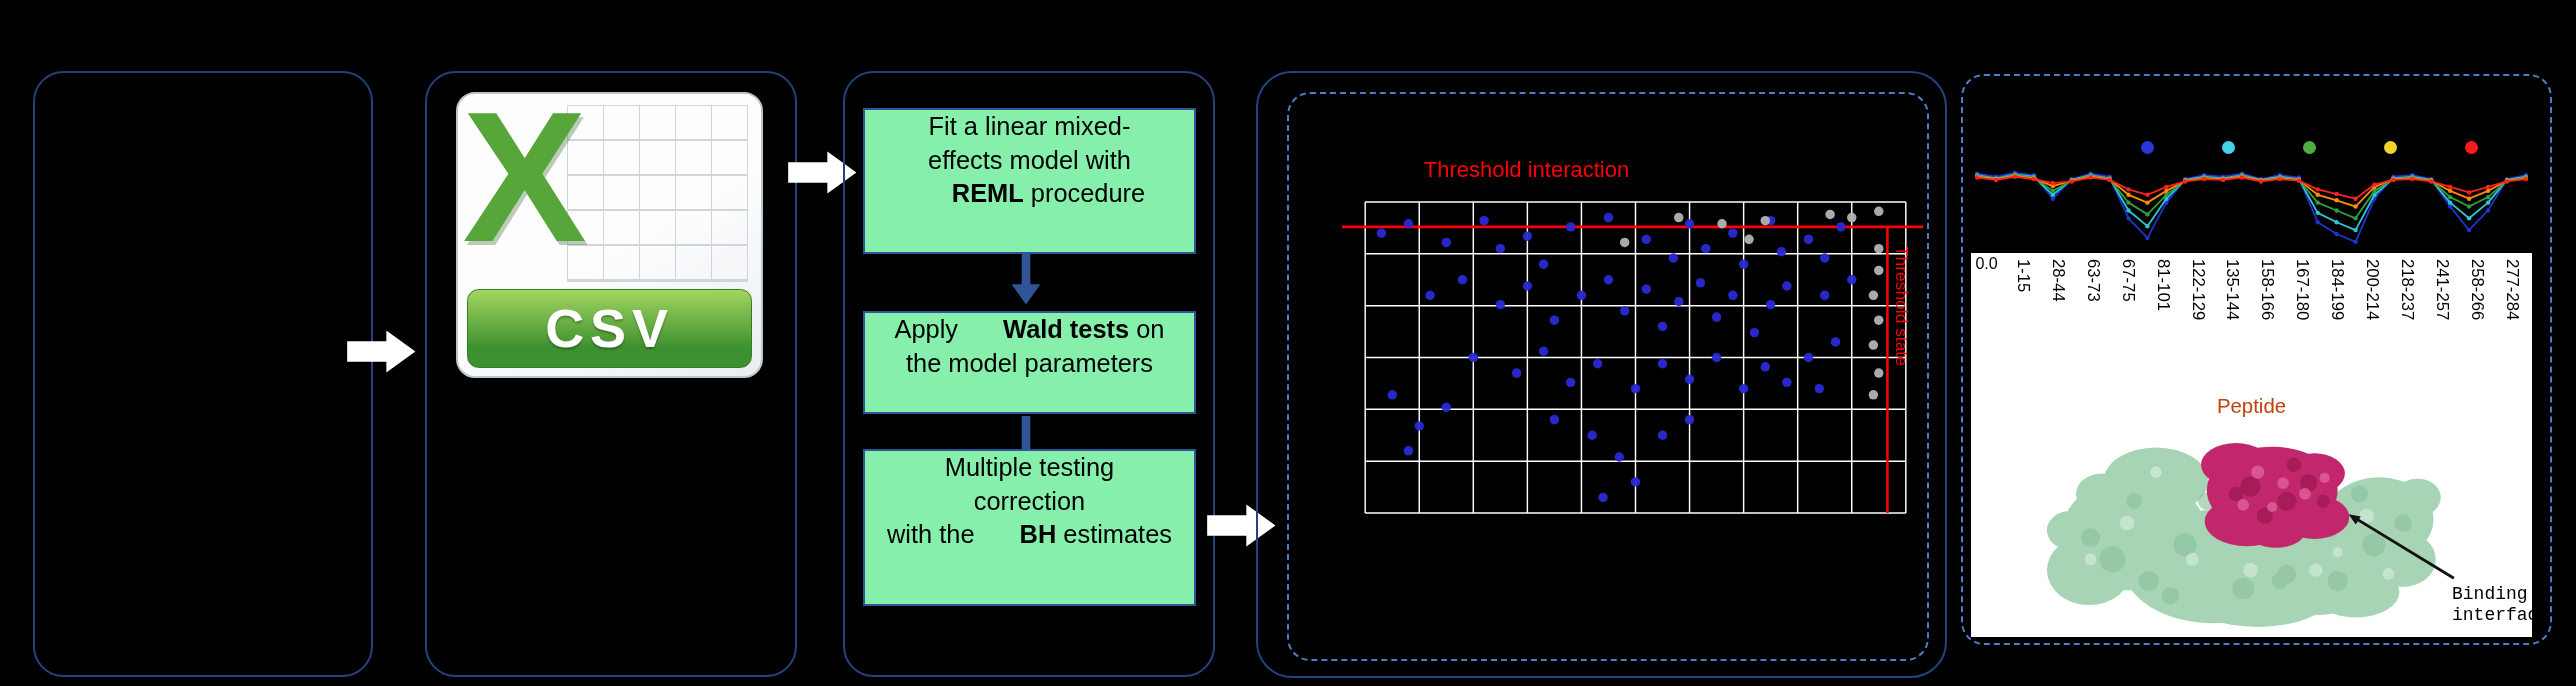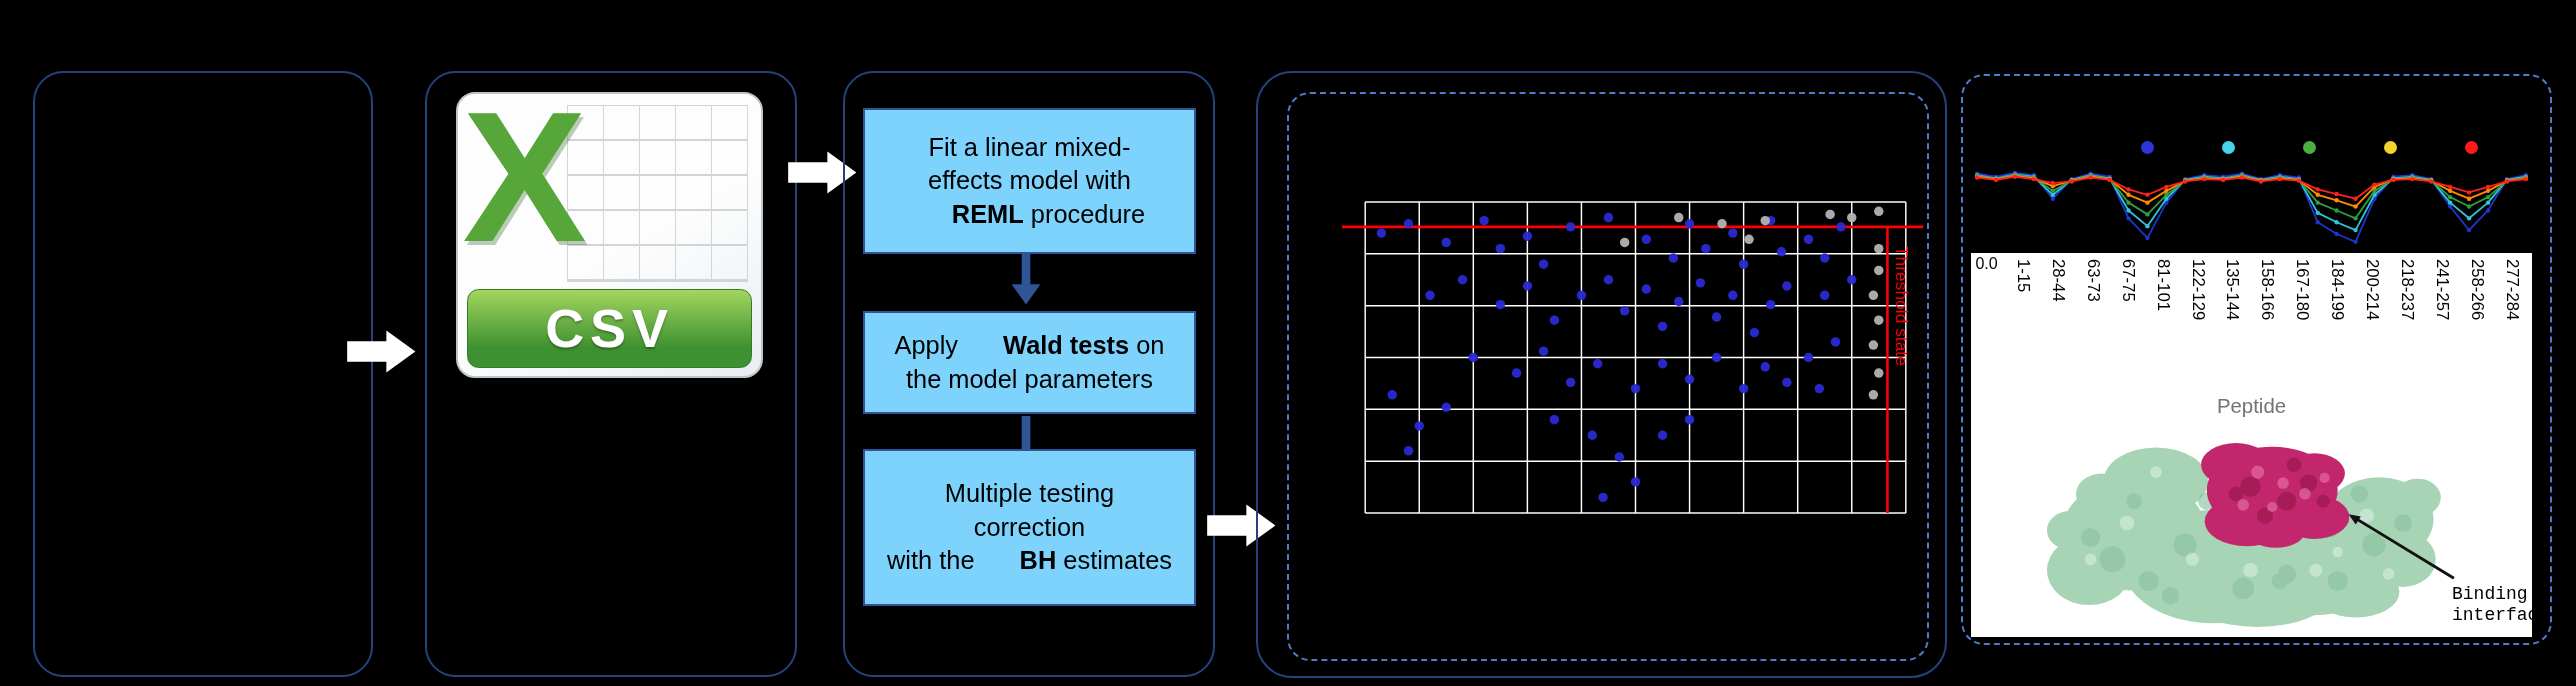--- a/index.html
+++ b/index.html
@@ -1,33 +1,33 @@
 <!DOCTYPE html>
 <html style="font-size:11.6px"><head>
 <meta charset="utf-8">
 <style>
   html,body{margin:0;padding:0;background:#000;}
   #root{position:relative;width:2576px;height:687px;background:#000;
         font-family:"Liberation Sans",sans-serif;overflow:hidden;}
   .abs{position:absolute;}
   .panel{position:absolute;border:2.9px solid #24427e;border-radius:30.5px;background:transparent;}
   .dashed{position:absolute;border:2.2px dashed #4d7cc9;border-radius:23px;background:transparent;}
-  .wf-box{position:absolute;background:#7dd3fc;border:2.2px solid #2f5597;
-          display:flex;align-items:center;justify-content:center;text-align:center;
+  .wf-box{position:absolute;background:#86efac;border:2.2px solid #2f5597;
+          display:flex;justify-content:center;text-align:center;
           font-size:25.4px;color:#000;line-height:1.32;}
   .wf-box .txt{white-space:pre-line;}
   .b{font-weight:bold;margin-left:38px;}
   .block-arrow{position:absolute;}
   .title-red{position:absolute;color:#ff0000;font-size:22px;text-align:center;}
   .vlabel-red{position:absolute;color:#ff0000;font-size:17.4px;writing-mode:vertical-rl;}
   .white-box{position:absolute;background:#ffffff;}
   .ytick{position:absolute;left:4.4px;top:1.5px;font-size:16px;color:#000;text-align:center;}
   #peptide-labels{position:absolute;inset:0;}
   .pep-label{position:absolute;top:5.8px;writing-mode:vertical-rl;font-size:16.7px;color:#000;}
-  .peptide-title{position:absolute;left:0;width:100%;top:142px;text-align:center;font-size:20.4px;color:#737373;}
+  .peptide-title{position:absolute;left:0;width:100%;top:142px;text-align:center;font-size:20.4px;color:#c2410c;}
   #legend-dots{position:absolute;left:2141px;top:141px;display:flex;gap:68px;}
   .legend-dot{width:13px;height:13px;border-radius:50%;display:inline-block;}
   .binding-label{position:absolute;font-size:18px;color:#000;line-height:1.18;white-space:pre-line;}
   
   .csv-icon{position:absolute;left:456px;top:92px;width:307px;height:286px;}
   .csv-page{position:absolute;inset:0;background:linear-gradient(150deg,#fdfdfd 55%,#e9edf1);
             border:2.2px solid #bcc4cc;border-radius:19px;box-shadow:4.4px 5.8px 10.2px rgba(0,0,0,.45);}
   .csv-grid{position:absolute;left:36%;top:4%;width:59%;height:62%;border:1.5px solid #cfd5db;
             background:
               repeating-linear-gradient(to right,transparent 0,transparent 35px,#cfd5db 35px,#cfd5db 36px),
@@ -95,20 +95,21 @@
 with the </span><span class="b">BH</span><span> estimates</span></div>
   </div>
 
   <svg class="block-arrow" style="left:1207px;top:503px;" width="70" height="45" viewBox="0 0 96 62">
     <polygon points="0,17 54,17 54,2 94,31 54,60 54,45 0,45" fill="#ffffff"></polygon>
   </svg>
 
   <div class="panel" style="left:1256px;top:71px;width:687px;height:603px;border-radius:36px;"></div>
   <div class="dashed" style="left:1287px;top:92px;width:638px;height:565px;"></div>
 
+  <div class="title-red" style="left:1381px;top:157px;width:291px;">Threshold interaction</div>
 
   <svg id="scatter-svg" class="abs" style="left:1365px;top:202px;overflow:visible;" width="541" height="311" viewBox="0 0 744 428">
       <g>
         <line x1="0" y1="0" x2="0" y2="428" stroke="#ffffff" stroke-width="2"></line>
         <line x1="74.4" y1="0" x2="74.4" y2="428" stroke="#ffffff" stroke-width="2"></line>
         <line x1="148.8" y1="0" x2="148.8" y2="428" stroke="#ffffff" stroke-width="2"></line>
         <line x1="223.2" y1="0" x2="223.2" y2="428" stroke="#ffffff" stroke-width="2"></line>
         <line x1="297.6" y1="0" x2="297.6" y2="428" stroke="#ffffff" stroke-width="2"></line>
         <line x1="372" y1="0" x2="372" y2="428" stroke="#ffffff" stroke-width="2"></line>
         <line x1="446.4" y1="0" x2="446.4" y2="428" stroke="#ffffff" stroke-width="2"></line>

